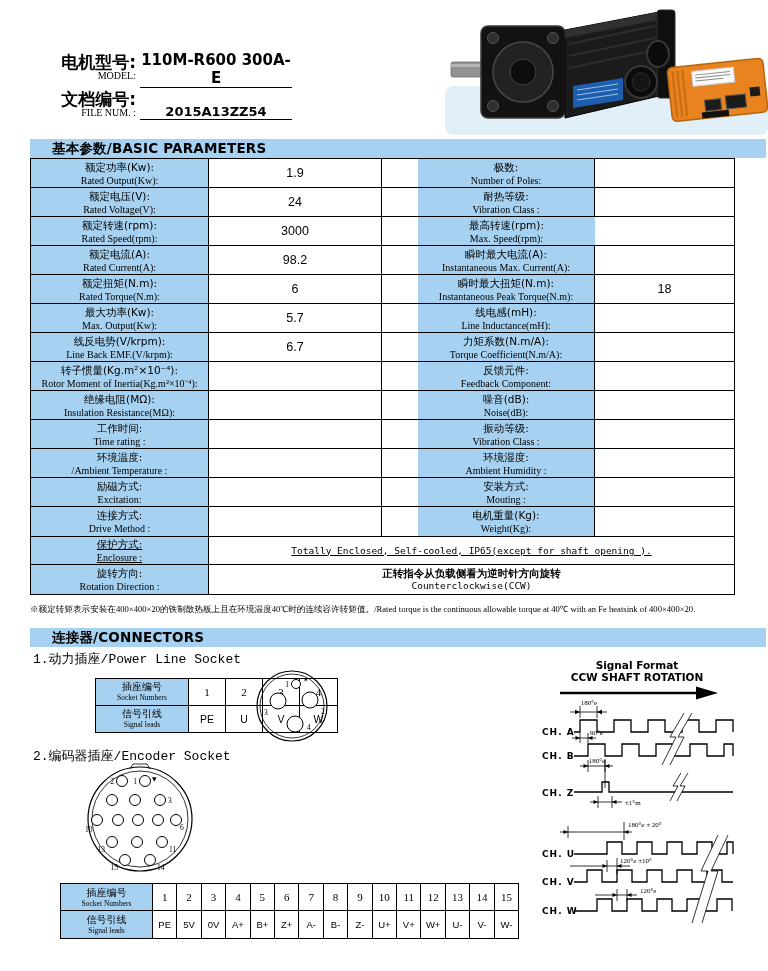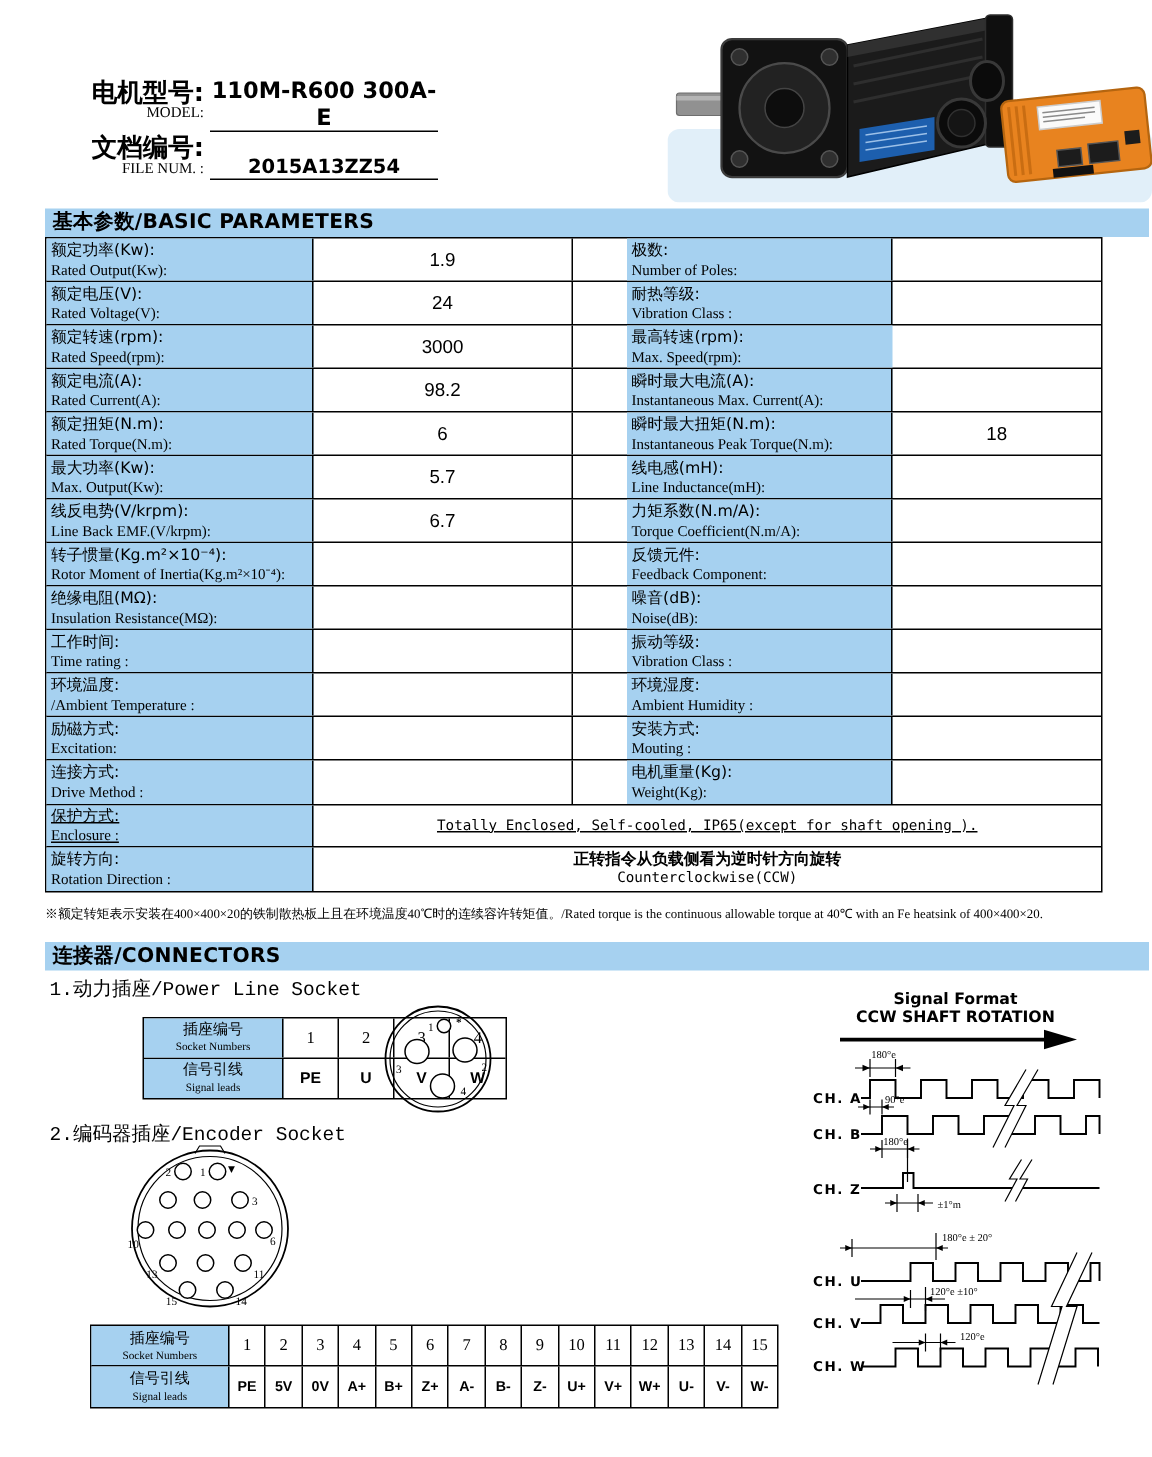--- a/index.html
+++ b/index.html
@@ -9,30 +9,30 @@
 
   
   .hdr-label { text-align: right; }
   .hdr-label .cn { font-size: 17px; font-weight: bold; line-height: 15px; }
   .hdr-label .en { font-size: 10px; font-family: "Liberation Serif", serif; line-height: 12px; }
   .hdr-value { border-bottom: 1.6px solid #000; text-align: center; display: flex; align-items: flex-end; justify-content: center; }
   .hdr-value.model { font-size: 15px; font-weight: 600; }
   .hdr-value.file  { font-size: 13px; font-weight: 600; }
 
   
-  .bar { left: 30px; width: 736px; height: 19px; background: #a6d1f0; font-weight: bold; font-size: 13.5px; line-height: 19px; padding-left: 5px; letter-spacing: 0.2px; }
+  .bar { left: 30px; width: 736px; height: 19px; background: #a6d1f0; font-weight: bold; font-size: 13.5px; line-height: 19px; padding-left: 22px; letter-spacing: 0.2px; }
 
   
   .ptable { left: 30px; top: 158px; width: 705px; border: 1.6px solid #000; background: #fff; }
   .prow { display: flex; height: 29px; border-bottom: 1px solid #000; }
   .prow:last-child { border-bottom: none; }
   .cell { border-right: 1px solid #000; height: 100%; }
   .cell:last-child { border-right: none; }
   .c1 { width: 178px; } .c2 { width: 173px; } .c3 { width: 177px; margin-left: 36px; } .c4 { flex: 1; }
-  .lbl { background: #a6d1f0; padding: 1px 3px 0 3px; display: flex; flex-direction: column; justify-content: center; }
+  .lbl { background: #a6d1f0; padding: 1px 3px 0 3px; display: flex; flex-direction: column; justify-content: center; text-align: center; }
   .lbl .cn { font-size: 10.5px; line-height: 13px; }
   .lbl .en { font-size: 10px; line-height: 13px; font-family: "Liberation Serif", serif; }
   .val { display: flex; align-items: center; justify-content: center; font-size: 12.5px; font-family: "Liberation Sans", sans-serif; }
   .mergedv { flex: 1; display: flex; flex-direction: column; justify-content: center; text-align: center; }
   .mergedv .cn { font-size: 10.5px; line-height: 13px; font-weight: bold; }
   .mergedv .en { font-size: 9.5px; line-height: 12px; font-family: "DejaVu Sans Mono", monospace; }
 
   .footnote { left: 30px; top: 603px; width: 706px; font-size: 8.6px; font-family: "Liberation Serif", serif; }
 
   
@@ -42,21 +42,21 @@
   .ctable { border: 1.5px solid #000; background: #fff; }
   .crow { display: flex; border-bottom: 1px solid #000; }
   .crow:last-child { border-bottom: none; }
   .chead { background: #a6d1f0; border-right: 1px solid #000; display: flex; flex-direction: column; justify-content: center; text-align: center; }
   .chead .cn { font-size: 10px; line-height: 12px; }
   .chead .en { font-size: 7.5px; line-height: 9px; font-family: "Liberation Serif", serif; }
   .cells { display: flex; }
   .ccell { border-right: 1px solid #000; display: flex; align-items: center; justify-content: center; }
   .cells .ccell:last-child { border-right: none; }
   .num { font-family: "Liberation Serif", serif; font-size: 11px; }
-  .lead { font-family: "Liberation Sans", sans-serif; font-size: 10.5px; font-weight: 700; }
+  .lead { font-family: "Liberation Sans", sans-serif; font-size: 10.5px; font-weight: 400; }
   .pwr .crow { height: 26.5px; } .pwr .chead { width: 93px; } .pwr .ccell { width: 37px; }
   .enc .crow { height: 27px; } .enc .chead { width: 92px; } .enc .cells { width: 365px; } .enc .ccell { flex: 1; }
   .enc .lead { font-size: 9.5px; }
 
   svg text { font-family: "DejaVu Sans", sans-serif; }
   .diag-line { stroke: #000; stroke-width: 1.2; fill: none; }
   .thin { stroke: #000; stroke-width: 0.8; fill: none; }
   .wv { stroke: #000; stroke-width: 1.3; fill: none; }
   .pin { fill: #fff; stroke: #000; stroke-width: 1; }
   .pinlab { font-size: 7.5px; font-family: "Liberation Serif", serif; }

